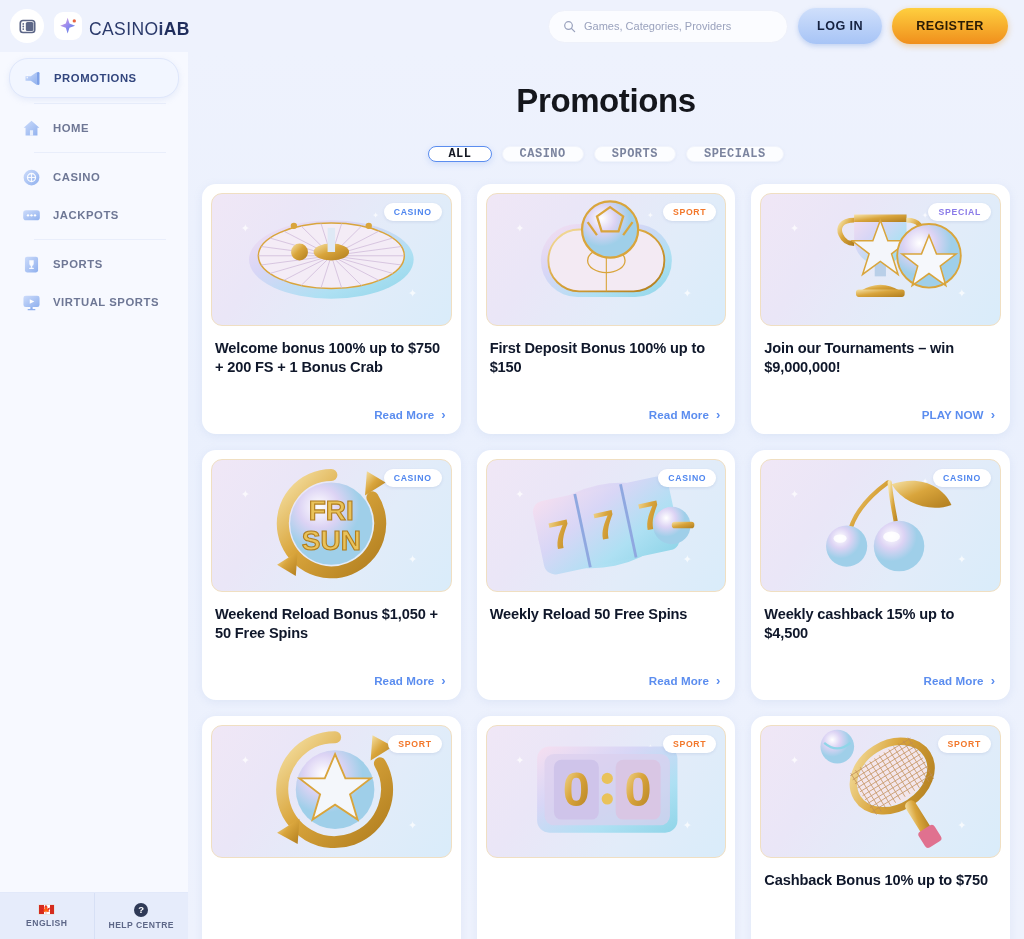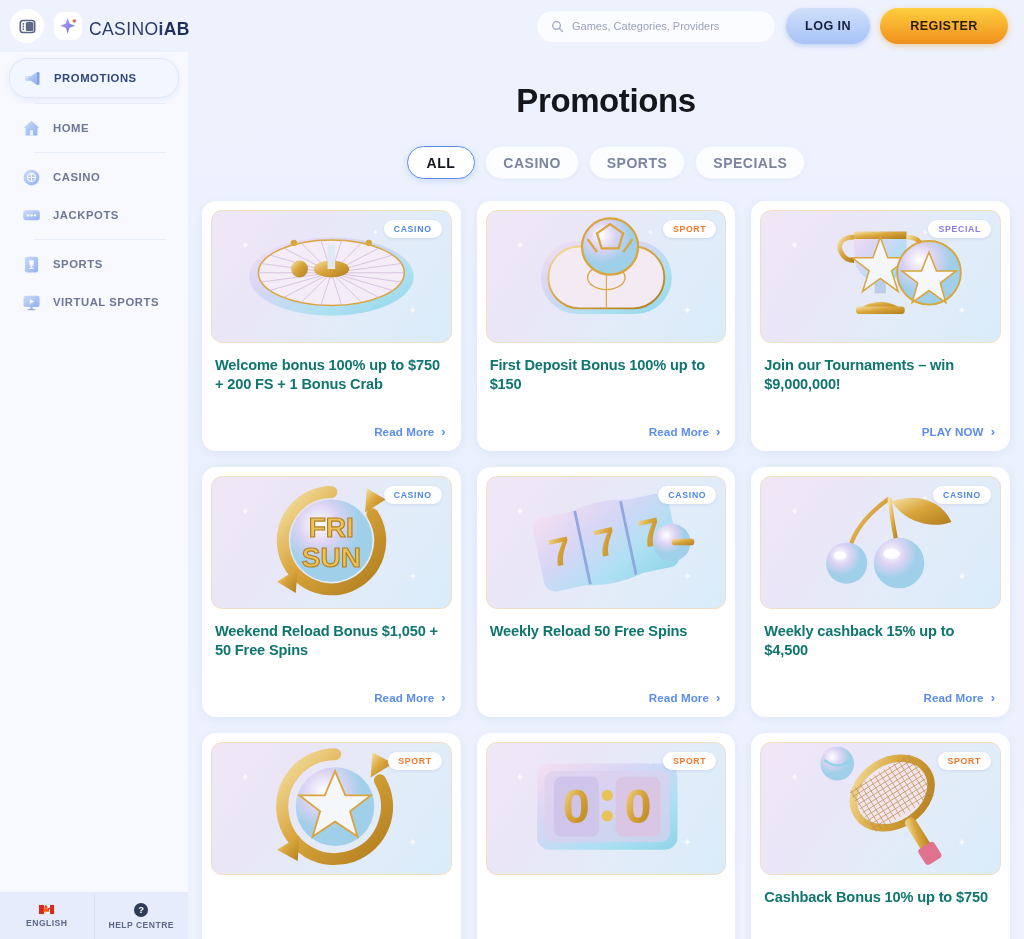--- a/index.html
+++ b/index.html
@@ -50,21 +50,21 @@
     height: 36px; border-radius: 18px; border: none; cursor: pointer;
     font-family: "Liberation Sans", sans-serif;
     font-size: 12.6px; font-weight: 800; letter-spacing: .4px;
   }
   .btn-login {
     width: 84px; color: #15213f;
     background: linear-gradient(180deg,#cfdffb 0%, #a7c4f6 100%);
     box-shadow: 0 2px 5px rgba(110,150,220,.35);
   }
   .btn-register {
-    width: 128px; color: #2b1c04;
+    width: 116px; color: #2b1c04;
     background: linear-gradient(180deg,#fecf3f 0%, #f08f1c 100%);
     box-shadow: 0 2px 6px rgba(230,150,30,.4);
   }
 
   
   .body-row { flex: 1 1 auto; display: flex; min-height: 0; }
 
   
   .sidebar {
     width: 188px; flex: 0 0 188px;
@@ -116,25 +116,26 @@
     flex: 1 1 auto; min-width: 0; overflow: hidden;
     background: linear-gradient(180deg,#eef2fd 0%, #eaf0fd 40%, #eef2fd 100%);
     padding: 0 14px;
   }
   .page-title {
     text-align: center; font-size: 33px; font-weight: 800; color: #14161c;
     letter-spacing: -.4px; margin-top: 30px;
   }
   .filters { display: flex; justify-content: center; gap: 10px; margin-top: 26px; }
   .chip {
-    height: 33px; border-radius: 17px; padding: 0 17px;
+    height: 16px; border-radius: 17px; padding: 0 17px;
     display: flex; align-items: center; justify-content: center;
     background: #fcfdff; border: 1px solid #f1f4fc; cursor: pointer;
-    font-size: 14px; font-weight: 700; letter-spacing: .5px; color: #7b849f;
+    font-size: 12px; font-weight: 700; letter-spacing: .5px; color: #7b849f;
     box-shadow: 0 1px 3px rgba(160,175,215,.14);
+    font-family: Liberation Mono, monospace;
   }
   .chip.active {
     background: #ffffff; border: 1.6px solid #5b8def; color: #131722;
     box-shadow: 0 2px 6px rgba(91,141,239,.22); padding: 0 19px;
   }
 
   
   .grid {
     display: grid; grid-template-columns: repeat(3, 1fr);
     gap: 16px; margin-top: 22px; padding-bottom: 20px;
@@ -152,21 +153,21 @@
     display: flex; align-items: center; justify-content: center;
   }
   .sparkle { position: absolute; color: #ffffff; opacity: .75; font-size: 11px; line-height: 1; }
   .badge {
     position: absolute; top: 9px; right: 9px; z-index: 5;
     background: #ffffff; border-radius: 11px; padding: 4px 10px;
     font-size: 8.7px; font-weight: 800; letter-spacing: .7px;
     box-shadow: 0 1px 3px rgba(120,140,190,.2);
   }
   .card-title {
-    font-size: 14.6px; font-weight: 800; color: #0f766e; line-height: 1.3;
+    font-size: 14.6px; font-weight: 800; color: #0f172a; line-height: 1.3;
     margin: 13px 4px 0 4px; letter-spacing: -.15px;
   }
   .card-cta {
     margin-top: auto; display: flex; align-items: flex-end; justify-content: flex-end;
     gap: 7px; padding: 14px 6px 13px 0; cursor: pointer;
   }
   .card-cta .t { font-size: 11.6px; font-weight: 800; color: #5b8def; letter-spacing: .1px; }
   .chev { color: #5b8def; font-size: 13px; font-weight: 800; line-height: 1; }
 
   svg { display: block; }

